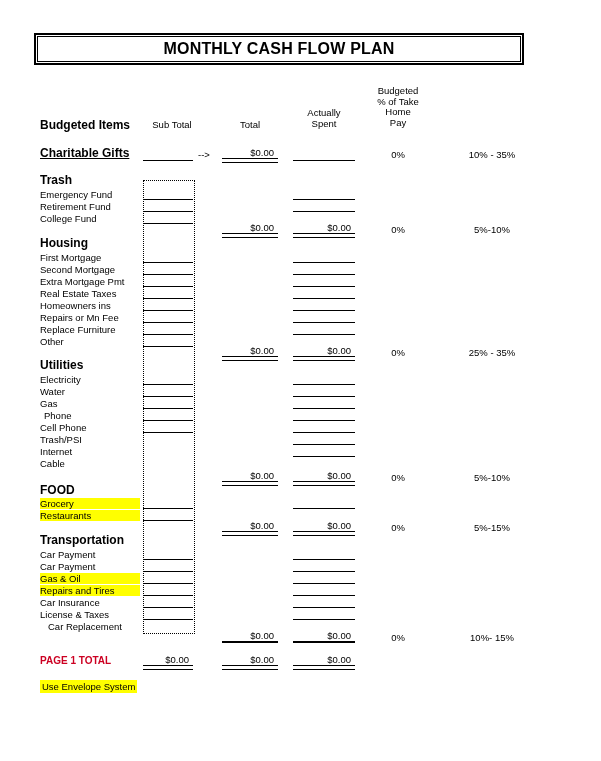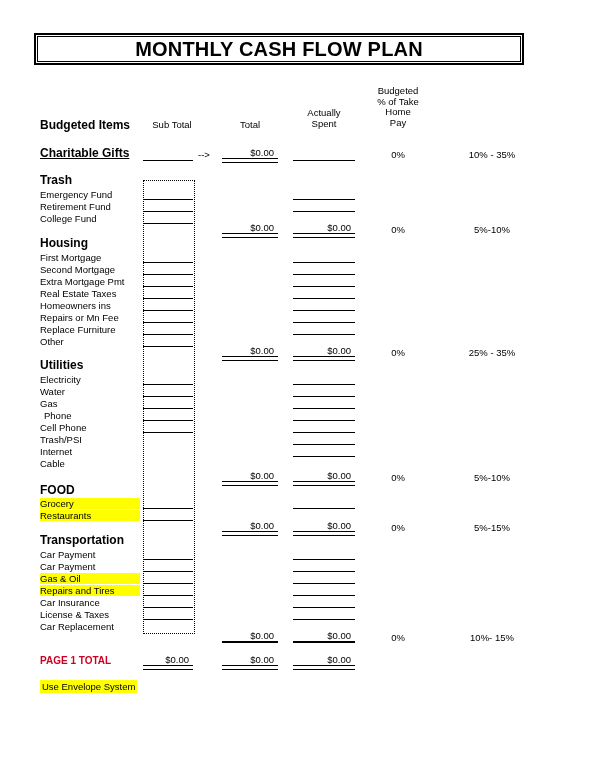--- a/index.html
+++ b/index.html
@@ -19,21 +19,21 @@
     border:1px solid #000;
     box-shadow:0 0 0 1px #000 inset;
     background:#fff;
   }
   .title-box::before{
     content:"";position:absolute;left:2px;top:2px;right:2px;bottom:2px;
     border:1px solid #000;
   }
   .title-text{
     position:absolute;left:0;right:0;top:50%;transform:translateY(-50%);
-    text-align:center;font-size:20px;font-weight:bold;letter-spacing:.2px;
+    text-align:center;font-size:16px;font-weight:bold;letter-spacing:.2px;
   }
 
   
   .hdr{position:absolute;font-size:9.5px;text-align:center;line-height:10.5px;color:#000;}
   .hdr-items{
     position:absolute;left:40px;top:118px;font-size:12px;font-weight:bold;text-align:left;
   }
   .hdr-sub{left:144px;top:120px;width:56px;}
   .hdr-total{left:222px;top:120px;width:56px;}
   .hdr-spent{left:292px;top:108px;width:64px;}
@@ -205,21 +205,21 @@
   <div class="pct" style="left:366px;top:522px;width:64px;">0%</div>
   <div class="rec" style="left:444px;top:522px;width:96px;">5%-15%</div>
 
   <div class="grp" style="left:40px;top:533px;">Transportation</div>
   <div class="lbl" style="left:40px;top:549px;">Car Payment</div>
   <div class="lbl" style="left:40px;top:561px;">Car Payment</div>
   <div class="lbl hl" style="left:40px;top:573px;width:100px;">Gas &amp; Oil</div>
   <div class="lbl hl" style="left:40px;top:585px;width:100px;">Repairs and Tires</div>
   <div class="lbl" style="left:40px;top:597px;">Car Insurance</div>
   <div class="lbl" style="left:40px;top:609px;">License &amp; Taxes</div>
-  <div class="lbl" style="left:40px;top:621px;">Car Replacement</div>
+  <div class="lbl" style="left:48px;top:621px;">Car Replacement</div>
 
   <div class="subline" style="top:559px;"></div>
   <div class="subline" style="top:571px;"></div>
   <div class="subline" style="top:583px;"></div>
   <div class="subline" style="top:595px;"></div>
   <div class="subline" style="top:607px;"></div>
   <div class="subline" style="top:619px;"></div>
 
   <div class="rule" style="left:293px;top:559px;width:62px;"></div>
   <div class="rule" style="left:293px;top:571px;width:62px;"></div>

